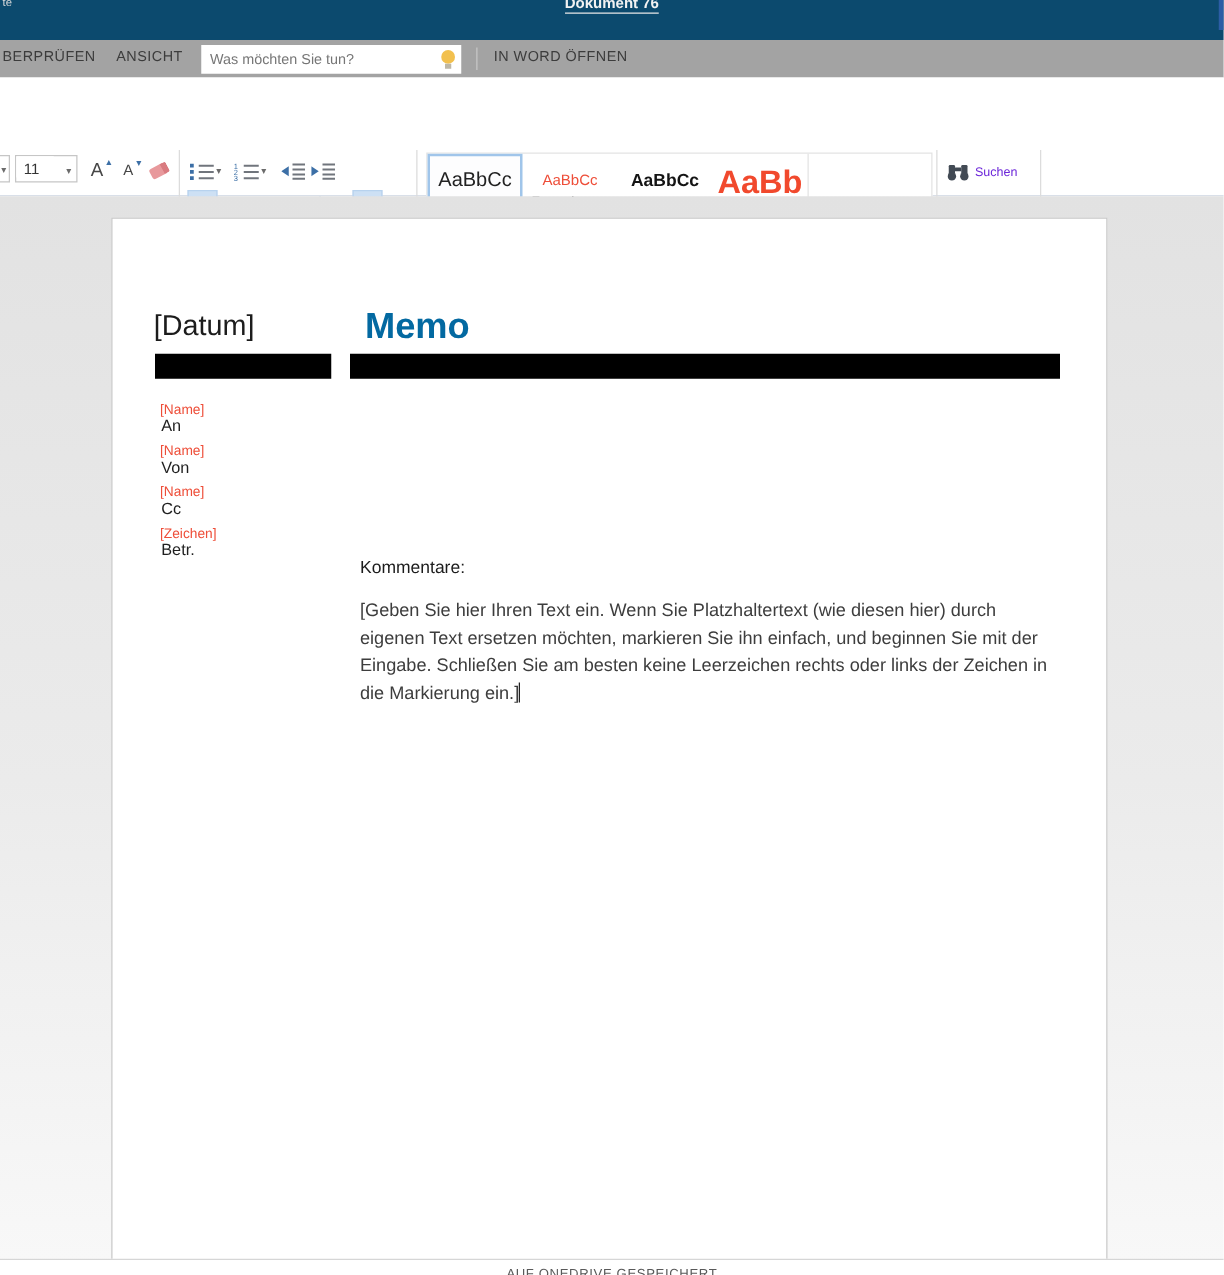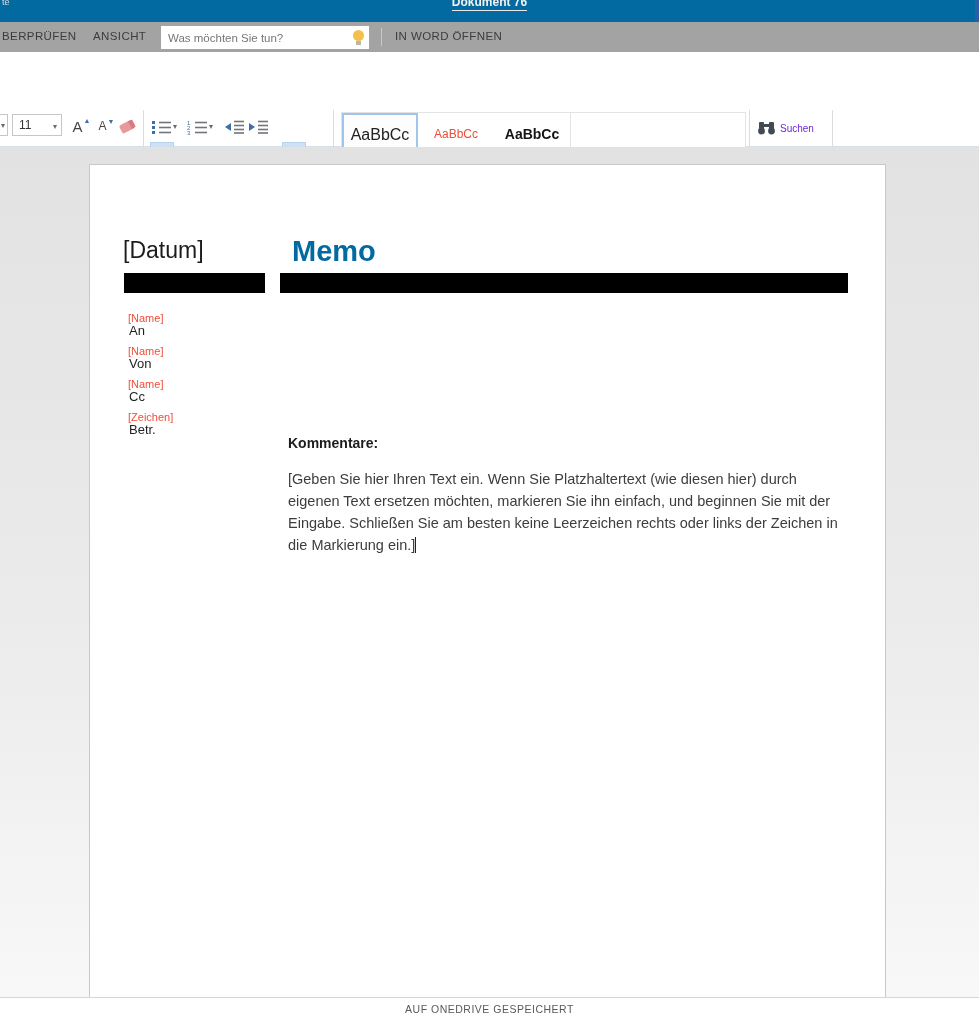--- a/index.html
+++ b/index.html
@@ -1,20 +1,20 @@
 <!DOCTYPE html>
 <html><head>
 <meta charset="utf-8">
 <style>
   * { margin:0; padding:0; box-sizing:border-box; }
   html,body { width:979px; height:1020px; overflow:hidden;
     font-family:"Liberation Sans", sans-serif; background:#fff; }
 
   
-  .titlebar { position:relative; width:100%; height:22px; background:#0369a1; overflow:hidden; }
+  .titlebar { position:relative; width:100%; height:32px; background:#0c4a6e; overflow:hidden; }
   .doc-title { position:absolute; left:0; right:0; top:-5px; text-align:center;
     color:#f2f2f2; font-size:12px; font-weight:bold; }
   .doc-title span { border-bottom:1px solid #e8e8e8; padding-bottom:1px; }
   .corner-frag { position:absolute; left:2px; top:-3px; color:#ddd; font-size:9px; }
   .blue-strip { position:absolute; right:0; top:0; width:4px; height:24px; background:#2c5da5; z-index:5; }
 
   
   .tabrow { position:relative; width:100%; height:30px; background:#a3a3a3; }
   .tab { position:absolute; top:8px; font-size:11.5px; color:#3c3c3c; letter-spacing:.4px; cursor:default; }
   .tab.review { left:2px; }
@@ -123,21 +123,21 @@
   .memo-title { position:absolute; left:202px; top:70px; font-size:29px; font-weight:bold; color:#0369a1; }
   .bar { position:absolute; top:108px; height:20px; background:#000; }
   .bar-left { left:34px; width:141px; }
   .bar-right { left:190px; width:568px; }
   .fld-label { position:absolute; left:39px; font-size:13px; font-weight:normal; color:#1f1f1f;margin-top:28px; }
   .fld-value { position:absolute; left:38px; font-size:11px; color:#ee4e39; }
   .fl0 { top:130px; } .fv0 { top:147px; }
   .fl1 { top:163px; } .fv1 { top:180px; }
   .fl2 { top:196px; } .fv2 { top:213px; }
   .fl3 { top:229px; } .fv3 { top:246px; }
-  .komm { position:absolute; left:198px; top:270px; font-size:14px; font-weight:bold; color:#1c1c1c; }
+  .komm { position:absolute; left:198px; top:270px; font-size:14px; font-weight:normal; color:#1c1c1c; }
   .bodytext { position:absolute; left:198px; top:303px; width:556px; font-size:14.5px;
     line-height:22px; color:#3d3d3d; }
   .caret { display:inline-block; width:1px; height:16px; background:#222; vertical-align:-3px; }
 
   
   .statusbar { position:relative; width:100%; height:23px; background:#fff;
     border-top:1px solid #d6d6d6; text-align:center; }
   .statusbar span { font-size:10.5px; color:#595959; letter-spacing:.5px; line-height:23px; }
 </style>
 </head>
@@ -298,20 +298,24 @@
       <span class="gname">Body Text</span>
     </div>
     <div class="gitem">
       <span class="gprev gp-formtext">AaBbCc</span>
       <span class="gname">Formulartext</span>
     </div>
     <div class="gitem">
       <span class="gprev gp-formhead">AaBbCc</span>
       <span class="gname">Formularüb...</span>
     </div>
+    <div class="gitem">
+      <span class="gprev gp-titel">AaBb</span>
+      <span class="gname">Titel</span>
+    </div>
     <div class="gallery-arrow">
         <span class="drop">▾</span>
       </div>
   </div>
   <span class="grouplabel" style="left:455px;width:170px;text-align:center">Formatvorlagen</span>
 
   <div class="vdiv" style="left:749px"></div>
 
   <div class="rbtn find-btn">
     <svg width="17" height="14">

